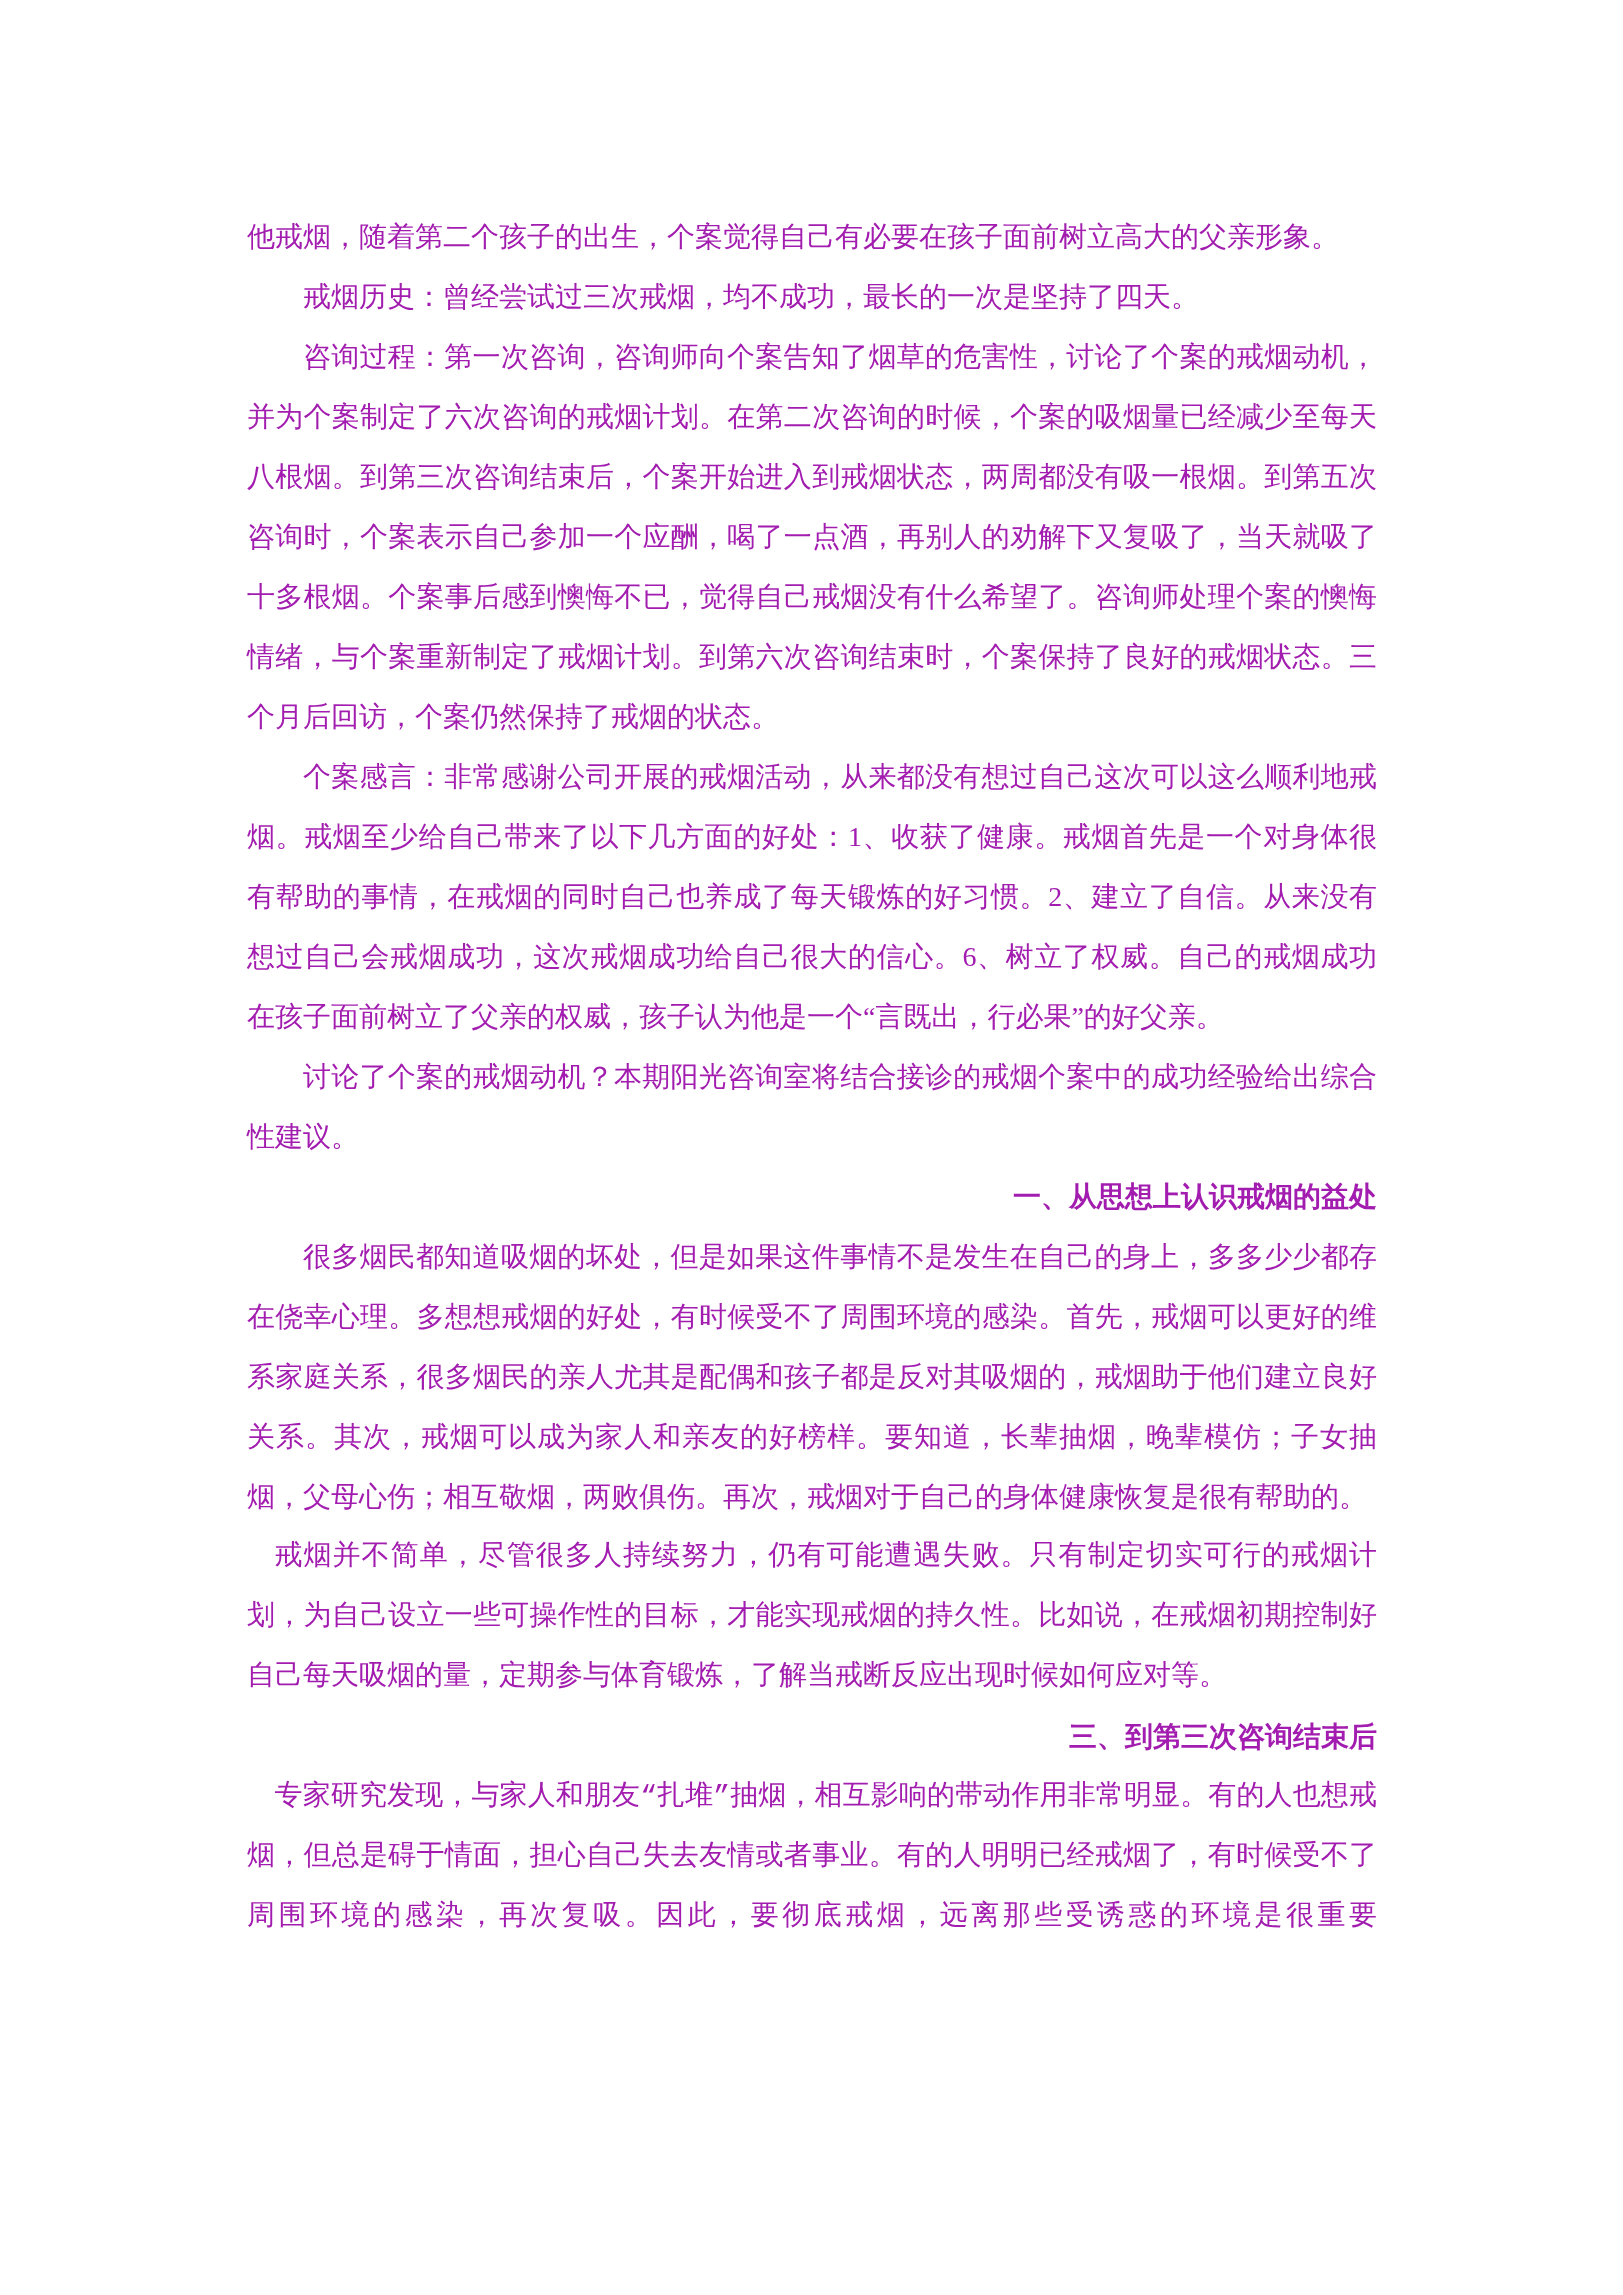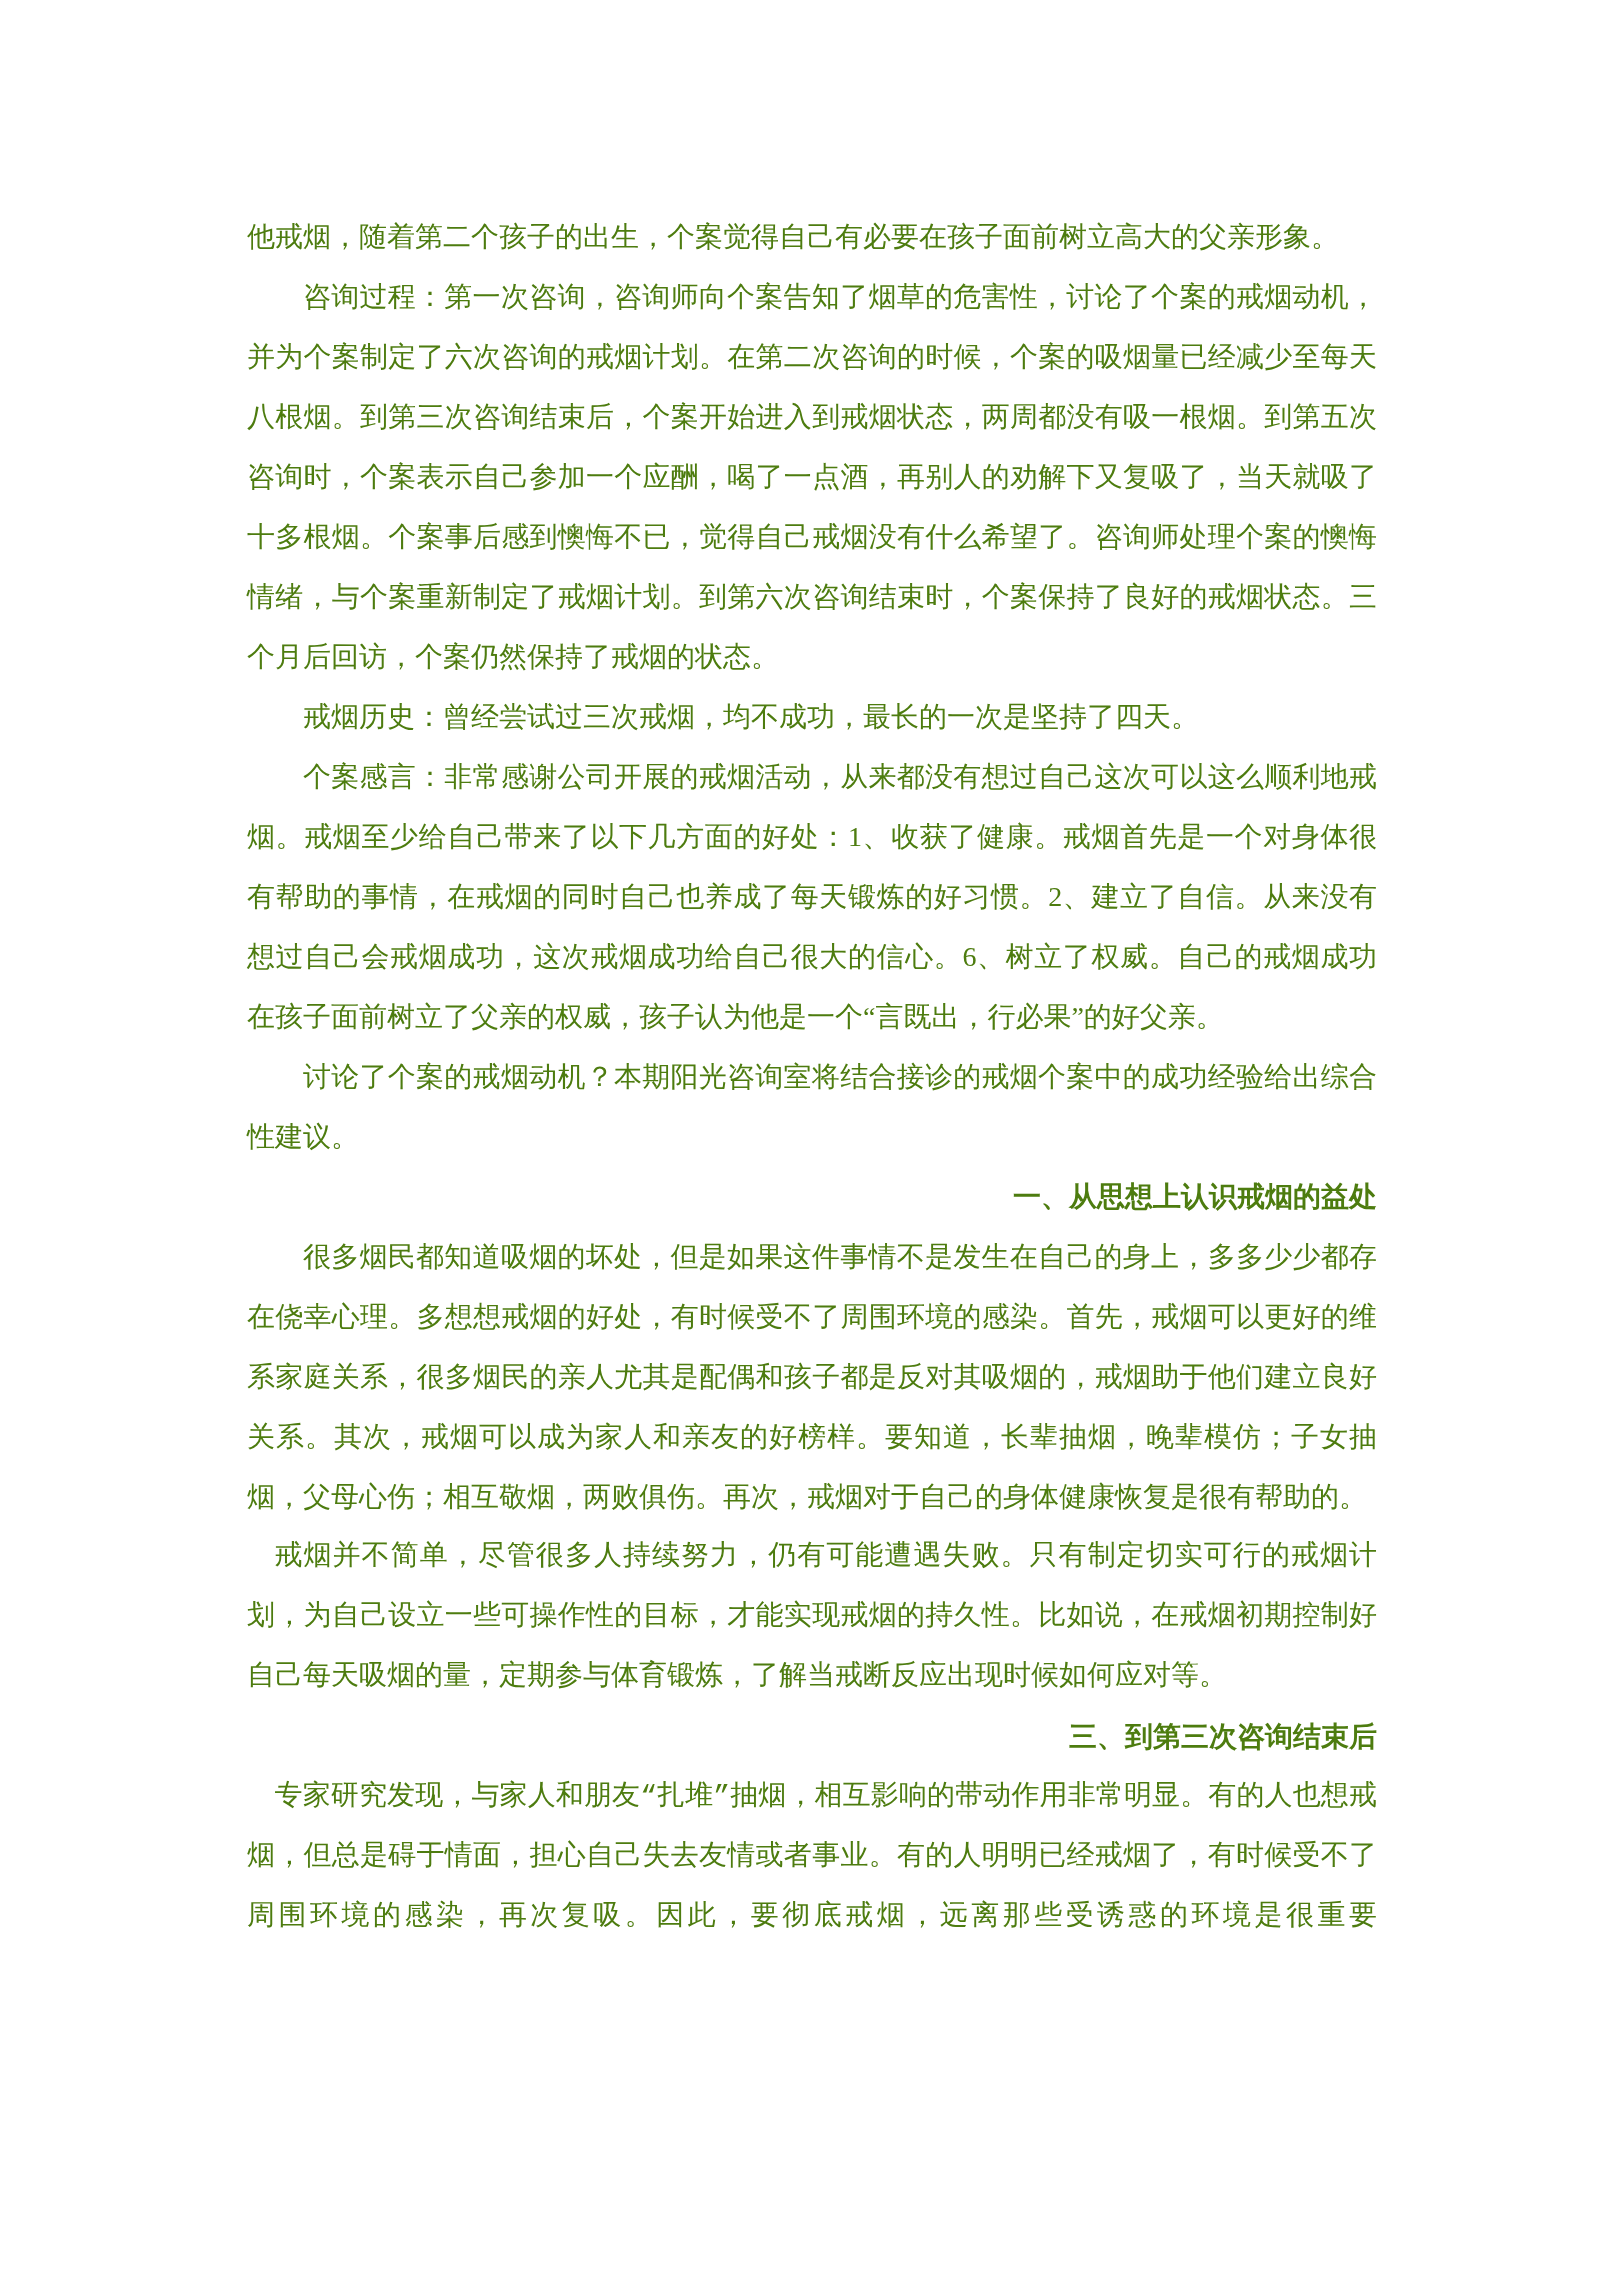--- a/index.html
+++ b/index.html
@@ -11,21 +11,21 @@
     position: relative;
     width: 1623px;
     height: 2295px;
     background: #ffffff;
     box-sizing: border-box;
     padding: 207px 246px 0 247px;
     overflow: hidden;
     font-family: "Liberation Serif", "DejaVu Serif", serif;
     font-size: 28px;
     line-height: 60px;
-    color: #4d7c0f;
+    color: #a21caf;
   }
   .doc-body p {
     margin: 0;
     padding: 0;
     text-align: justify;
     word-break: break-all;
     line-break: strict;
   }
   .doc-body p.heading {
     font-weight: bold;
@@ -35,22 +35,22 @@
   .indent-1 { text-indent: 27.5px; font-family: Liberation Mono, monospace; }
   .indent-2 { text-indent: 56px; }
   .justify-last { text-align-last: justify; }
 </style>
 </head>
 <body>
 
 <div class="page">
   <main class="doc-body">
       <p class="indent-0">他戒烟，随着第二个孩子的出生，个案觉得自己有必要在孩子面前树立高大的父亲形象。</p>
+      <p class="indent-2">戒烟历史：曾经尝试过三次戒烟，均不成功，最长的一次是坚持了四天。</p>
       <p class="indent-2">咨询过程：第一次咨询，咨询师向个案告知了烟草的危害性，讨论了个案的戒烟动机，并为个案制定了六次咨询的戒烟计划。在第二次咨询的时候，个案的吸烟量已经减少至每天八根烟。到第三次咨询结束后，个案开始进入到戒烟状态，两周都没有吸一根烟。到第五次咨询时，个案表示自己参加一个应酬，喝了一点酒，再别人的劝解下又复吸了，当天就吸了十多根烟。个案事后感到懊悔不已，觉得自己戒烟没有什么希望了。咨询师处理个案的懊悔情绪，与个案重新制定了戒烟计划。到第六次咨询结束时，个案保持了良好的戒烟状态。三个月后回访，个案仍然保持了戒烟的状态。</p>
-      <p class="indent-2">戒烟历史：曾经尝试过三次戒烟，均不成功，最长的一次是坚持了四天。</p>
       <p class="indent-2">个案感言：非常感谢公司开展的戒烟活动，从来都没有想过自己这次可以这么顺利地戒烟。戒烟至少给自己带来了以下几方面的好处：1、收获了健康。戒烟首先是一个对身体很有帮助的事情，在戒烟的同时自己也养成了每天锻炼的好习惯。2、建立了自信。从来没有想过自己会戒烟成功，这次戒烟成功给自己很大的信心。6、树立了权威。自己的戒烟成功在孩子面前树立了父亲的权威，孩子认为他是一个“言既出，行必果”的好父亲。</p>
       <p class="indent-2">讨论了个案的戒烟动机？本期阳光咨询室将结合接诊的戒烟个案中的成功经验给出综合性建议。</p>
       <p class="heading indent-2">一、从思想上认识戒烟的益处</p>
       <p class="indent-2">很多烟民都知道吸烟的坏处，但是如果这件事情不是发生在自己的身上，多多少少都存在侥幸心理。多想想戒烟的好处，有时候受不了周围环境的感染。首先，戒烟可以更好的维系家庭关系，很多烟民的亲人尤其是配偶和孩子都是反对其吸烟的，戒烟助于他们建立良好关系。其次，戒烟可以成为家人和亲友的好榜样。要知道，长辈抽烟，晚辈模仿；子女抽烟，父母心伤；相互敬烟，两败俱伤。再次，戒烟对于自己的身体健康恢复是很有帮助的。</p>
       <p class="indent-1">戒烟并不简单，尽管很多人持续努力，仍有可能遭遇失败。只有制定切实可行的戒烟计划，为自己设立一些可操作性的目标，才能实现戒烟的持久性。比如说，在戒烟初期控制好自己每天吸烟的量，定期参与体育锻炼，了解当戒断反应出现时候如何应对等。</p>
       <p class="heading indent-2">三、到第三次咨询结束后</p>
       <p class="indent-1 justify-last">专家研究发现，与家人和朋友“扎堆”抽烟，相互影响的带动作用非常明显。有的人也想戒烟，但总是碍于情面，担心自己失去友情或者事业。有的人明明已经戒烟了，有时候受不了周围环境的感染，再次复吸。因此，要彻底戒烟，远离那些受诱惑的环境是很重要</p>
     </main>
 </div>
 

